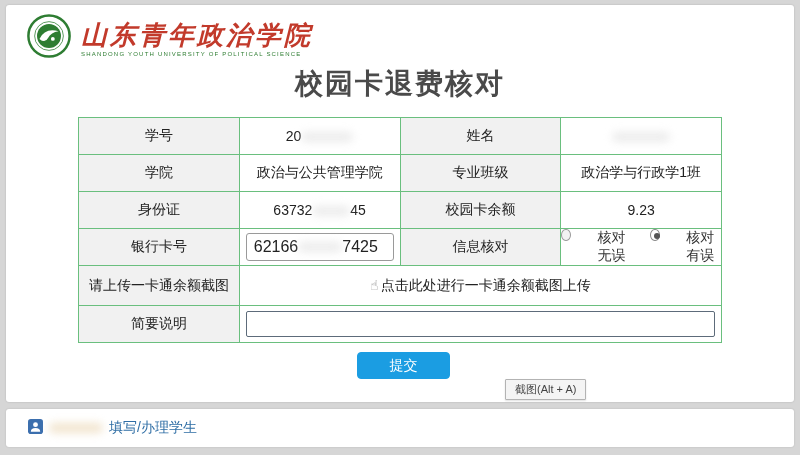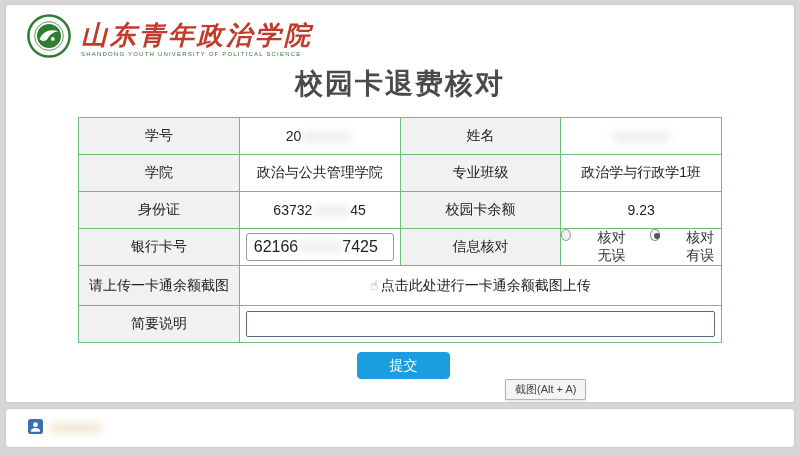--- a/index.html
+++ b/index.html
@@ -185,13 +185,14 @@
 
 <div class="footer-bar">
   <span>
     <svg width="15" height="15" viewBox="0 0 16 16">
       <rect width="16" height="16" rx="3" fill="#3c6fae"></rect>
       <circle cx="8" cy="6" r="2.6" fill="#fff"></circle>
       <path d="M3 13.5 Q3 9.5 8 9.5 Q13 9.5 13 13.5 Z" fill="#fff"></path>
     </svg>
   </span>
   <span class="smudge warm" style="width:54px"></span>
+  <a class="footer-link" href="#">填写/办理学生</a>
 </div>
 
 </body></html>

